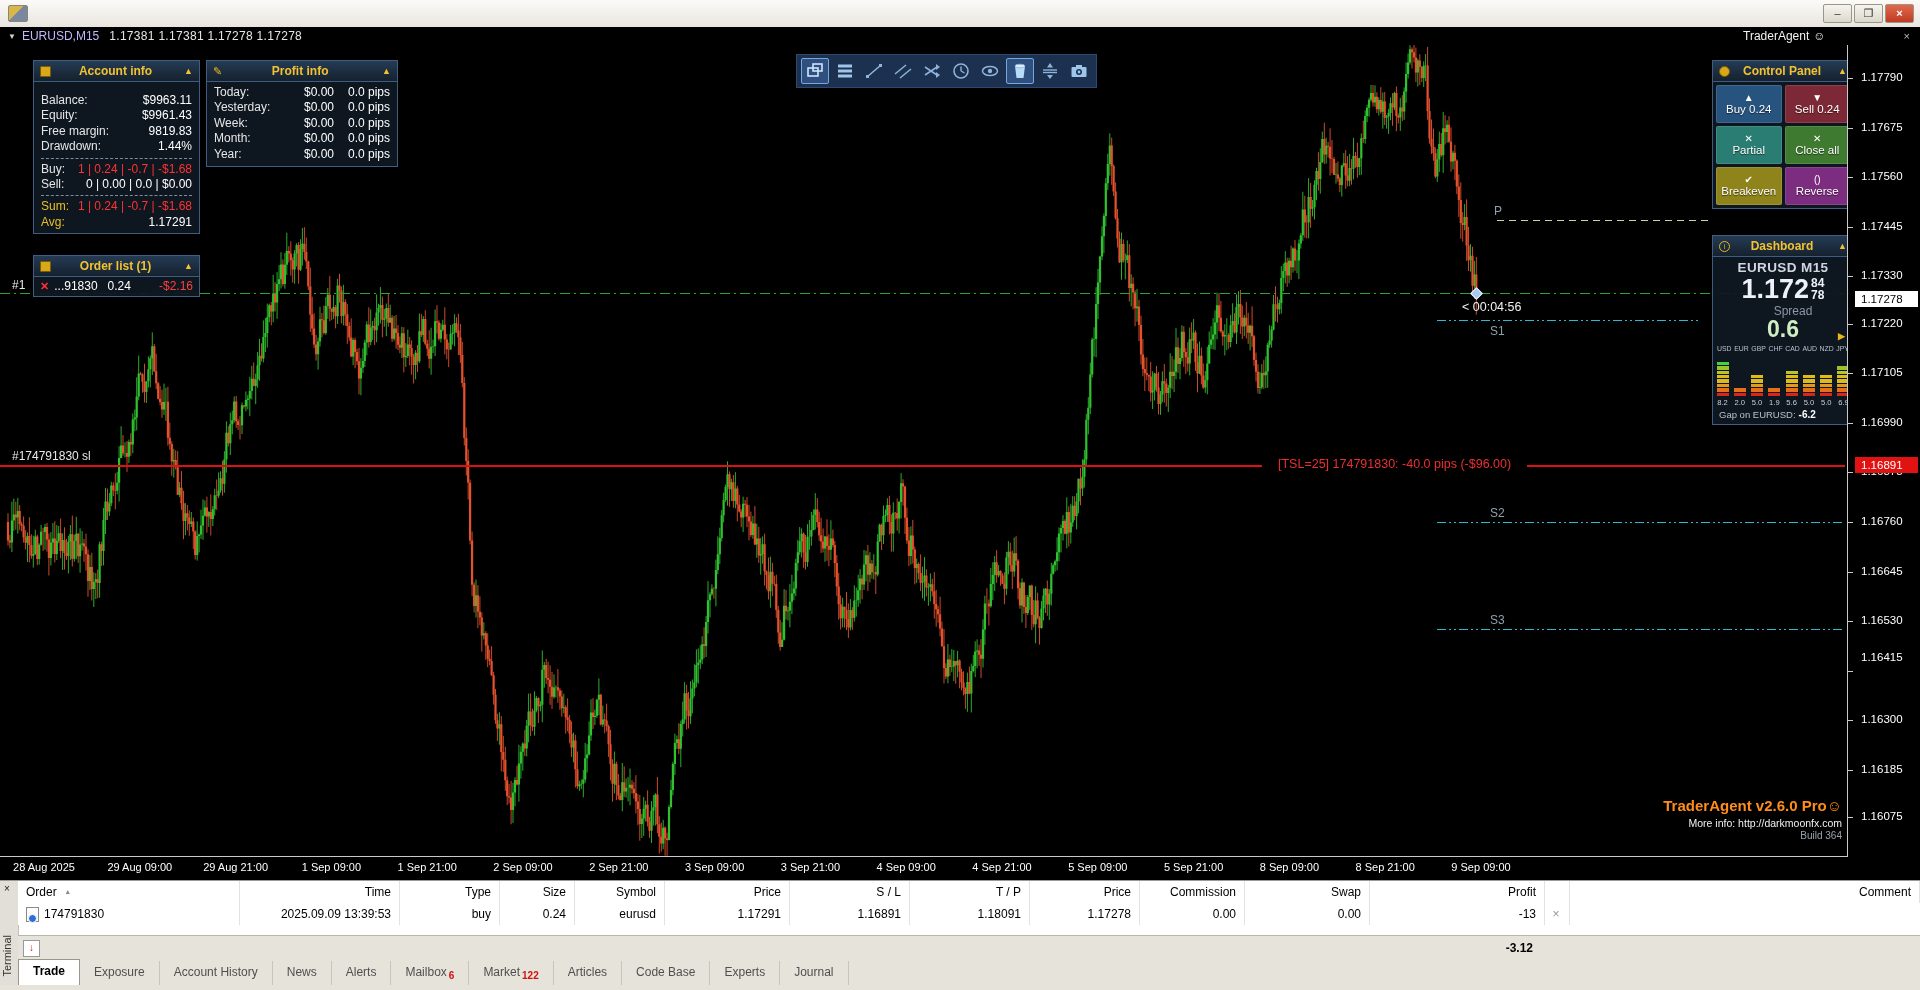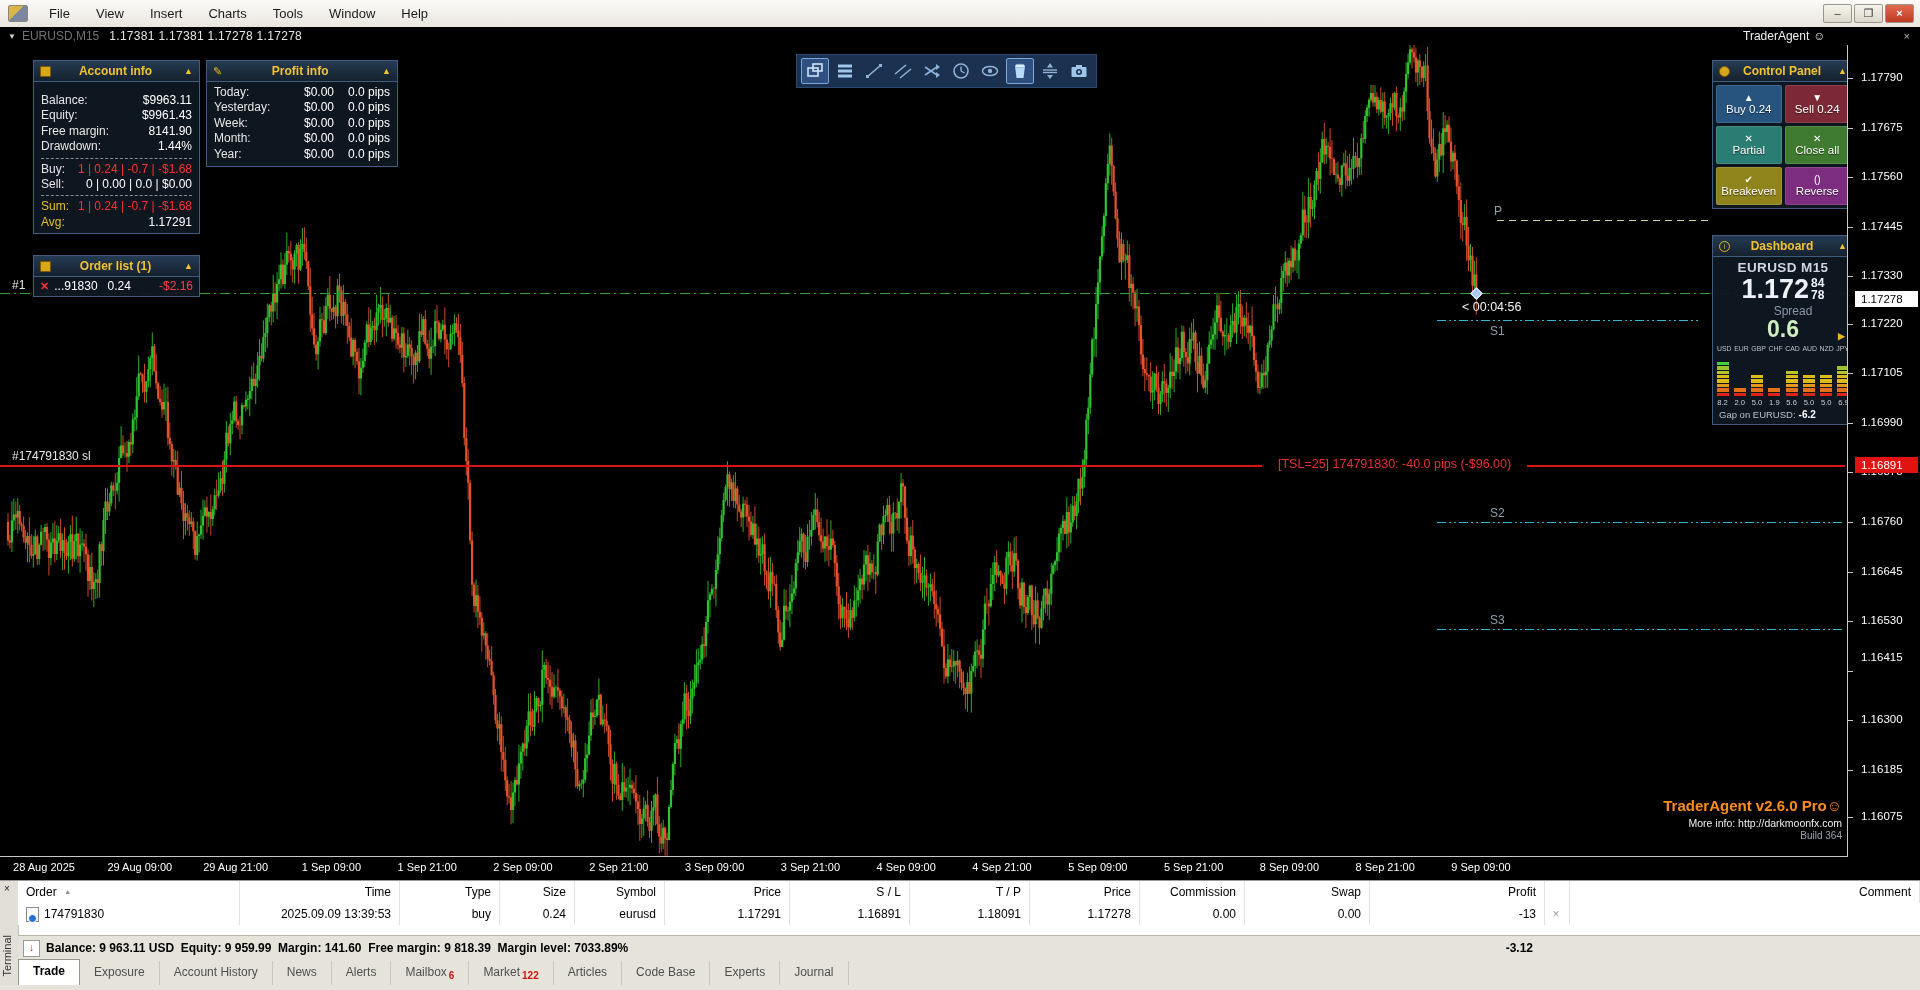--- a/index.html
+++ b/index.html
@@ -16,21 +16,21 @@
   .menu-item{padding:4px 13px;font-size:13px;color:#1c1c1c;cursor:default;}
   #winbtns{margin-left:auto;display:flex;gap:2px;margin-right:6px;}
   .winbtn{width:27px;height:17px;border:1px solid #9a968a;border-radius:2px;
     background:linear-gradient(#f6f4ee,#dcd8cb);font-size:11px;line-height:16px;text-align:center;color:#333;}
   .winbtn.close{background:linear-gradient(#e06a4e,#c03a24);color:#fff;font-weight:bold;}
 
   
   #charttitle{position:absolute;left:0;top:27px;width:1920px;height:18px;background:#000;
     color:#e8e8e8;font-size:12px;display:flex;align-items:center;border-bottom:1px solid #101010;}
   #charttitle .tri{color:#cfcfcf;font-size:8px;margin:0 6px 0 8px;}
-  #charttitle .sym{color:#737373;margin-right:10px;text-align:center;}
+  #charttitle .sym{color:#c4b5fd;margin-right:10px;text-align:center;}
   #charttitle .quotes{color:#e6e6e6;letter-spacing:.3px;}
   #agent{margin-left:auto;margin-right:78px;color:#f2f2f2;display:flex;align-items:center;gap:4px;}
   #chart-close{color:#bbb;margin-right:10px;font-size:11px;}
 
   
   #chart-area{position:absolute;left:0;top:45px;width:1920px;height:835px;background:#000;}
   #candles-wrap{position:absolute;left:0;top:0;width:1848px;height:811px;}
   
   #price-axis{position:absolute;right:0;top:0;width:72px;height:811px;background:#000;
     border-left:1px solid #c9c9c9;z-index:6;}
@@ -161,29 +161,20 @@
 
   svg{display:block;}
 </style>
 </head>
 <body>
 
 <div id="app">
 
   <div id="menubar">
     <div id="logo"></div>
-    <div id="menu-items">
-        <div class="menu-item">File</div>
-        <div class="menu-item">View</div>
-        <div class="menu-item">Insert</div>
-        <div class="menu-item">Charts</div>
-        <div class="menu-item">Tools</div>
-        <div class="menu-item">Window</div>
-        <div class="menu-item">Help</div>
-      </div>
     <div id="winbtns">
       <div class="winbtn">–</div>
       <div class="winbtn">❐</div>
       <div class="winbtn close">×</div>
     </div>
   </div>
 
   <div id="charttitle">
     <span class="tri">▼</span>
     <span class="sym">EURUSD,M15</span>
@@ -310,21 +301,21 @@
           <div class="p-row">
             <span class="p-lbl">Balance:</span>
             <span class="p-val">$9963.11</span>
           </div>
           <div class="p-row">
             <span class="p-lbl">Equity:</span>
             <span class="p-val">$9961.43</span>
           </div>
           <div class="p-row">
             <span class="p-lbl">Free margin:</span>
-            <span class="p-val">8141.90</span>
+            <span class="p-val">9819.83</span>
           </div>
           <div class="p-row">
             <span class="p-lbl">Drawdown:</span>
             <span class="p-val">1.44%</span>
           </div>
         </div>
       <div class="dashsep"></div>
       <div class="p-row">
         <span class="p-lbl">Buy:</span>
         <span class="p-val red">1 | 0.24 | -0.7 | -$1.68</span>
@@ -624,21 +615,20 @@
         <div class="t-cell" style="width: 120px;">1.16891</div>
         <div class="t-cell" style="width: 120px;">1.18091</div>
         <div class="t-cell" style="width: 110px;">1.17278</div>
         <div class="t-cell" style="width: 105px;">0.00</div>
         <div class="t-cell" style="width: 125px;">0.00</div>
         <div class="t-cell" style="width: 175px;">-13</div>
         <div class="t-cell closex" style="width: 25px;">×</div>
       </div>
     <div id="statusbar">
       <span id="status-ico">↓</span>
-      <span id="statusline">Balance: 9 963.11 USD  Equity: 9 959.99  Margin: 141.60  Free margin: 9 818.39  Margin level: 7033.89%</span>
       <span id="status-profit">-3.12</span>
     </div>
     <div id="tabs">
         <div class="tab active"><span>Trade</span></div>
         <div class="tab"><span>Exposure</span></div>
         <div class="tab"><span>Account History</span></div>
         <div class="tab"><span>News</span></div>
         <div class="tab"><span>Alerts</span></div>
         <div class="tab"><span>Mailbox</span><span class="badge">6</span></div>
         <div class="tab"><span>Market</span><span class="badge">122</span></div>

